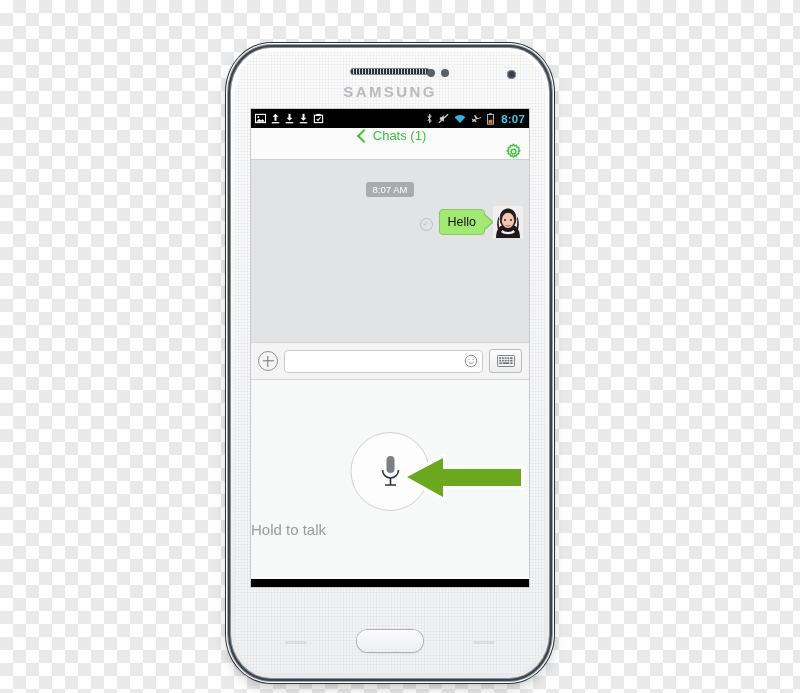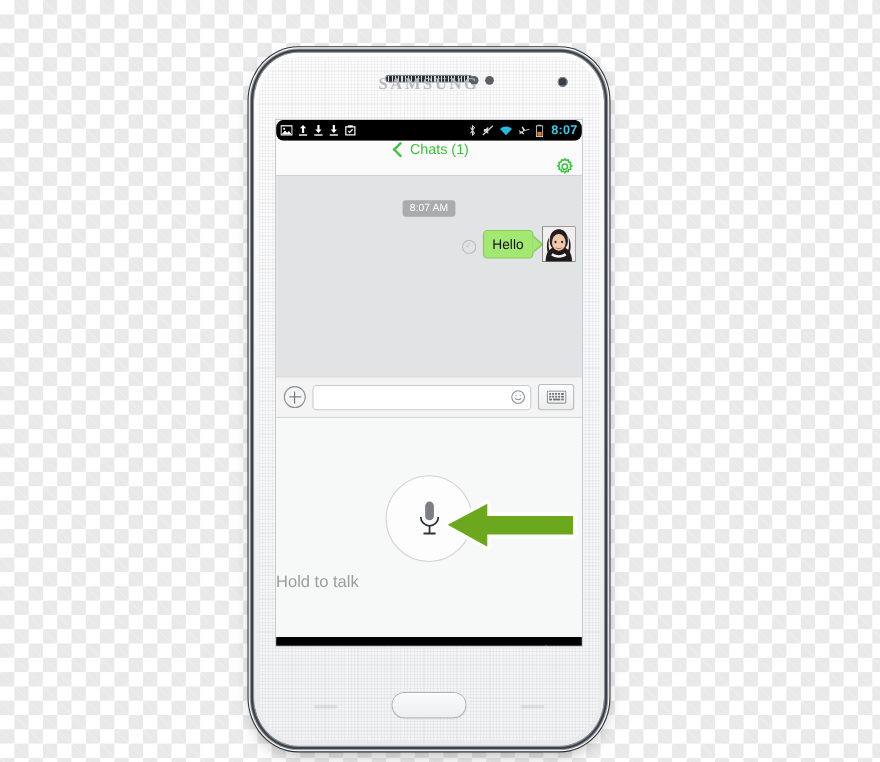--- a/index.html
+++ b/index.html
@@ -58,43 +58,42 @@
     position:absolute;top:17px;width:8px;height:8px;border-radius:50%;
     background:#5a6067;
   }
   .sensor.s1{left:192px;}
   .sensor.s2{left:206px;}
   .camera{
     position:absolute;left:272px;top:18px;width:9px;height:9px;border-radius:50%;
     background:#3a3f45;box-shadow:inset 0 0 0 1px #8c9298;
   }
   .brand{
-    position:absolute;left:0;right:0;top:17px;text-align:center;
-    font-family:Liberation Serif, serif;
+    position:absolute;left:0;right:0;top:31px;text-align:center;
+    font-family:Liberation Sans, sans-serif;
     font-size:15px;font-weight:bold;letter-spacing:2.4px;
     color:#b6bbc0;
     user-select:none;
   }
 
   
   #screen{
     position:absolute;left:16px;top:57px;
     width:278px;height:478px;
     background:#ffffff;
     overflow:hidden;
     box-shadow:0 0 0 1px #c6cace;
   }
 
   
   .statusbar{
     height:19px;background:#000000;
     display:flex;align-items:center;
     padding:0 4px;color:#ffffff;
     font-size:10px;
-    border-radius:7px;
   }
   .sb-left{display:flex;align-items:center;gap:5px;flex:1;}
   .sb-right{display:flex;align-items:center;gap:5px;}
   .sb-icon{display:inline-flex;align-items:center;justify-content:center;}
   .sb-time{
     font-size:11.5px;font-weight:bold;color:#41c8e8;letter-spacing:.2px;
     margin-left:2px;
   }
 
   

